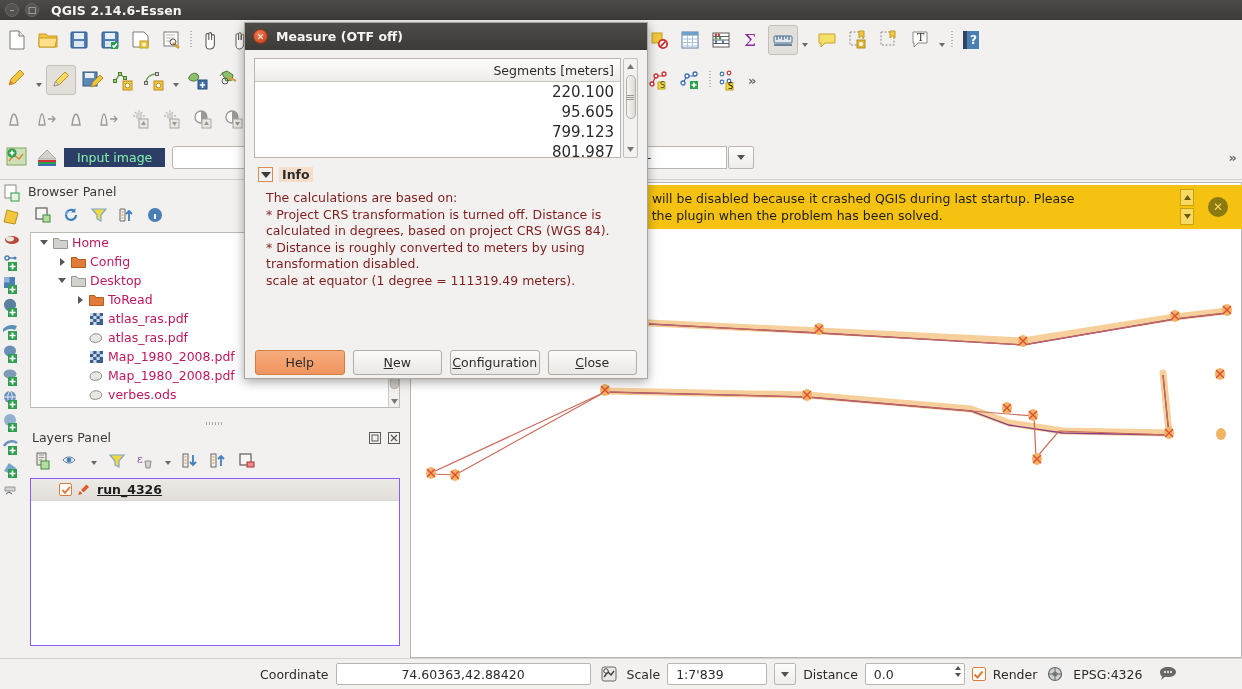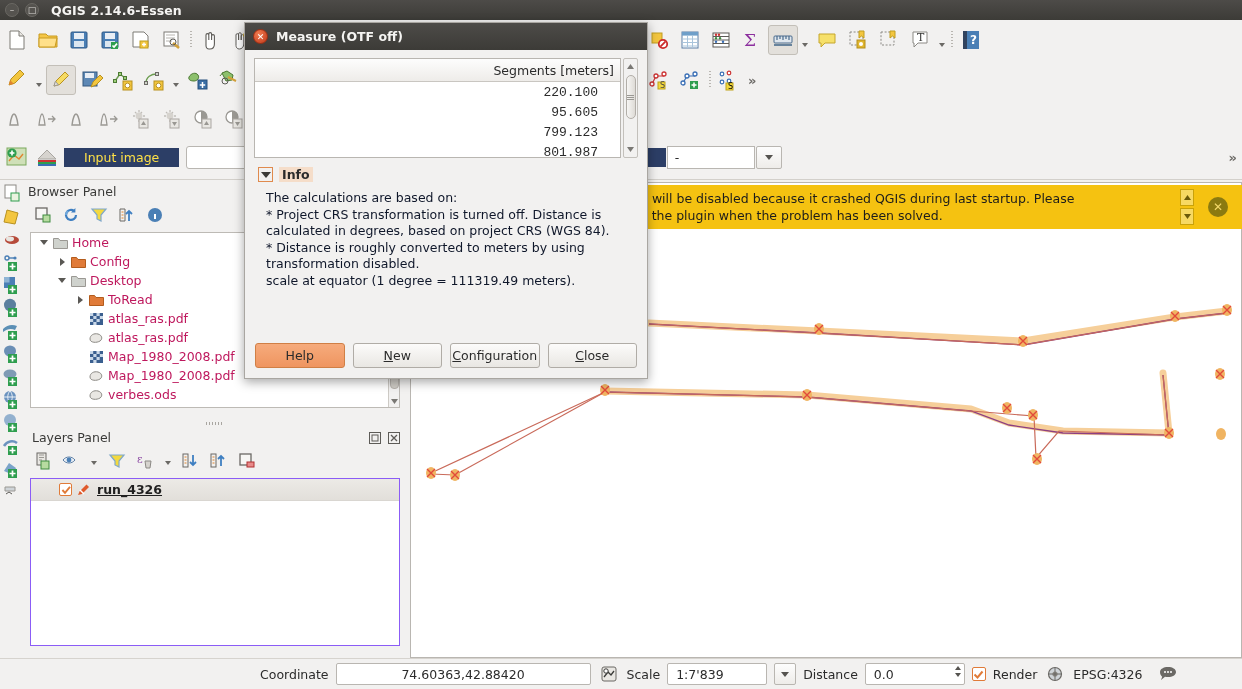--- a/index.html
+++ b/index.html
@@ -118,21 +118,21 @@
                background:radial-gradient(circle at 35% 30%, #f07b50, #c0391a);
                color:#fff; font-size:9px; display:flex; align-items:center; justify-content:center;
                border:1px solid #9d2f14; }
   .dlg-title-text { font-size:12.5px; font-weight:bold; }
   .seg-wrap { margin:8px 9px 0 9px; display:flex; }
   .seg-table { flex:1; background:#fff; border:1px solid #b9b6b1; height:100px; overflow:hidden; }
   .seg-head { height:23px; background:linear-gradient(to bottom,#fdfdfd,#eeece9);
               border-bottom:1px solid #c9c6c1; display:flex; align-items:center;
               justify-content:flex-end; padding-right:6px; font-size:12.5px; color:#2b2b2b; }
   .seg-row { height:20px; display:flex; align-items:center; justify-content:flex-end;
-             padding-right:22px; font-size:13px;font-family:Liberation Mono, monospace; }
+             padding-right:6px; font-size:15px; }
   .seg-sb { width:15px; margin-left:2px; background:#f2f1f0; border:1px solid #c3c0bb;
             position:relative; border-radius:2px; }
   .seg-sb .sb-a { position:absolute; left:0; width:13px; height:13px; display:flex;
                   align-items:center; justify-content:center; }
   .seg-sb .sb-thumb { position:absolute; left:1.5px; top:16px; width:10px; height:44px;
                       background:linear-gradient(to right,#f7f6f4,#dedbd6);
                       border:1px solid #b2aea8; border-radius:5px;
                       display:flex; align-items:center; justify-content:center; }
   .tot-row { display:flex; align-items:center; margin:10px 9px 0 9px; gap:8px; }
   .tot-label { font-size:12.5px; width:76px; }
@@ -146,22 +146,22 @@
   .spin-arrows .up::after { content:""; display:block; border-left:3.5px solid transparent;
       border-right:3.5px solid transparent; border-bottom:4px solid #55534f; }
   .spin-arrows .dn::after { content:""; display:block; border-left:3.5px solid transparent;
       border-right:3.5px solid transparent; border-top:4px solid #55534f; }
   .info-head { display:flex; align-items:center; gap:6px; margin:9px 0 8px 13px; }
   .info-tw { width:15px; height:15px; border:1px solid #e08a4d; background:#f2f1f0;
              display:flex; align-items:center; justify-content:center; }
   .info-tw::after { content:""; border-left:5px solid transparent; border-right:5px solid transparent;
                     border-top:6px solid #3b3a37; }
   .info-title { font-size:12.5px; font-weight:bold; background:#f5ddc9; padding:0 3px; }
-  .info-body { margin:2px 12px 0 21px; font-size:12.5px; line-height:16.5px; color:#0f172a; }
-  .dlg-buttons { position:absolute; left:0; bottom:10px; width:100%;
+  .info-body { margin:2px 12px 0 21px; font-size:12.5px; line-height:16.5px; color:#7f1d1d; }
+  .dlg-buttons { position:absolute; left:0; bottom:3px; width:100%;
                  display:flex; gap:8px; padding:0 10px; }
   .dbtn { flex:1; height:25px; border:1px solid #b0aca6; border-radius:3px;
           background:linear-gradient(to bottom,#fcfbfa,#e9e7e3); font-size:12.5px;
           display:flex; align-items:center; justify-content:center; }
   .dbtn.primary { background:linear-gradient(to bottom,#f6ab7c,#ef9560); border-color:#d07f45; }
   .dbtn u { text-decoration:underline; }
 
   
   .statusbar { position:absolute; left:0; bottom:0; width:1242px; height:31px;
                background:#f2f1f0; border-top:1px solid #d6d3ce;
@@ -178,21 +178,21 @@
   .sb-spin { position:relative; }
   .sb-spin .sp { position:absolute; right:3px; top:2px; display:flex; flex-direction:column; gap:3px; }
   .sb-spin .sp .u::after{content:"";display:block;border-left:3px solid transparent;border-right:3px solid transparent;border-bottom:4px solid #55534f;}
   .sb-spin .sp .d::after{content:"";display:block;border-left:3px solid transparent;border-right:3px solid transparent;border-top:4px solid #55534f;}
   .render-chk { width:14px; height:14px; border:1.8px solid #e07b39; border-radius:2px; background:#fff;
                 display:flex; align-items:center; justify-content:center; }
 
   
   .cmb { height:23px; background:#fff; border:1px solid #b9b6b1; border-radius:3px;
          display:flex; align-items:center; padding-left:7px; font-size:12.5px; position:relative; }
-  .badge { background:#2c3e66; color:#fde047; font-size:12.5px; padding:2px 20px; }
+  .badge { background:#2c3e66; color:#86efac; font-size:12.5px; padding:2px 13px; }
   .btn-sm { height:25px; min-width:80px; border:1px solid #b0aca6; border-radius:3px;
             background:linear-gradient(to bottom,#fcfbfa,#e9e7e3);
             display:flex; align-items:center; justify-content:center; font-size:14px; color:#7a3b1e; }
 </style>
 </head>
 <body>
 
 <div id="app">
 
   <div class="titlebar">

